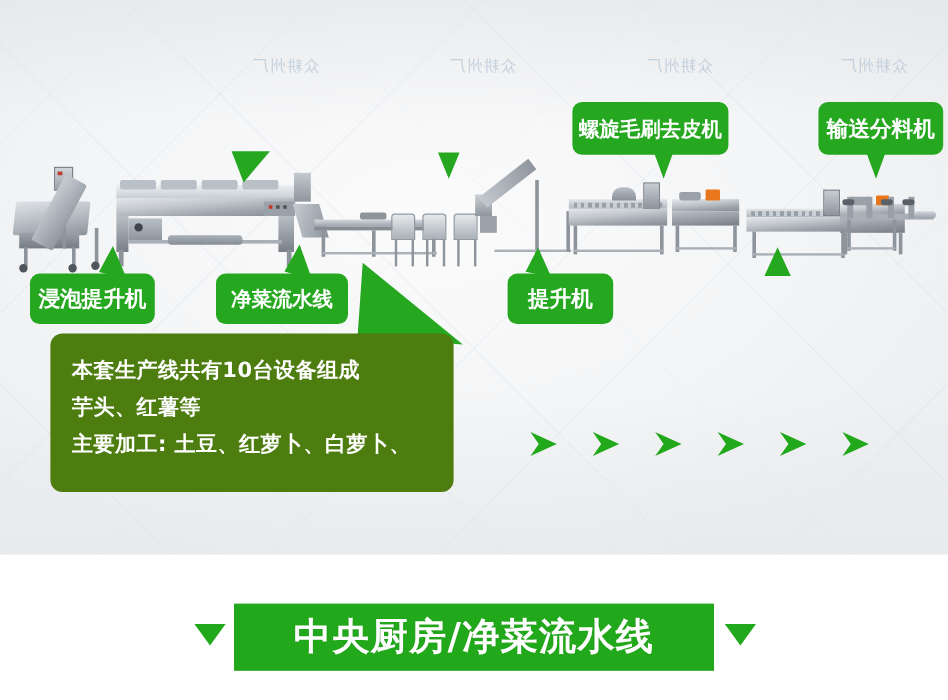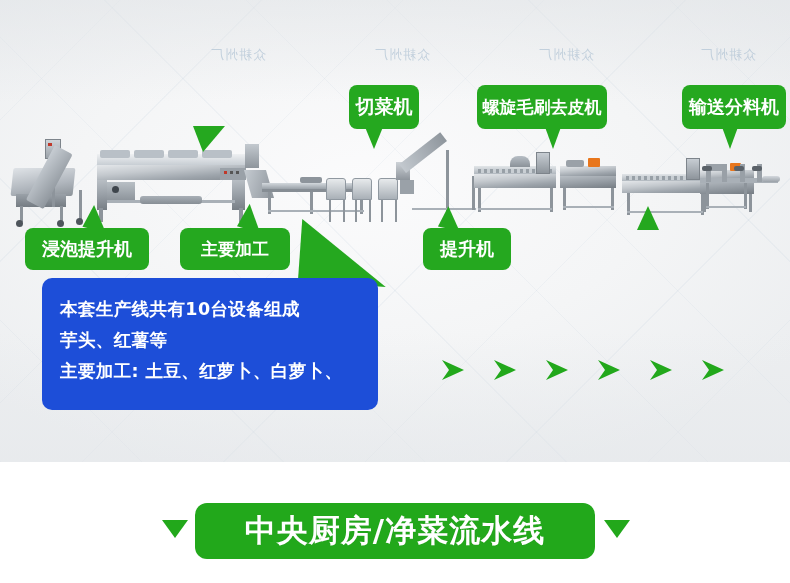--- a/index.html
+++ b/index.html
@@ -60,21 +60,21 @@
   .callout .txt{ color:#fff; display:block; }
 
   
   .tail { position: absolute; width: 0; height: 0; }
 
   
   .infobox {
     position: absolute;
     left: 42px; top: 278px;
     width: 336px; height: 132px;
-    background: #1d4ed8;
+    background: #4d7c0f;
     border-radius: 10px;
     color: #fff;
     padding: 16px 0 0 18px;
   }
   .infobox .line {
     color: #fff;
     font-size: 17.5px;
     font-weight: bold;
     line-height: 31px;
     letter-spacing: .4px;
@@ -98,21 +98,21 @@
 
   
   .chev { position: absolute; width: 26px; height: 24px; }
 
   
   .banner {
     position: absolute;
     left: 195px; top: 503px;
     width: 400px; height: 56px;
     background: #22a81b;
-    display:flex; align-items:center; justify-content:center;border-radius:12px;
+    display:flex; align-items:center; justify-content:center;
   }
   .banner .btxt{
     color:#fff; font-size:31px; font-weight:bold; letter-spacing:1px;
     text-shadow: 0 0 1px rgba(0,0,0,.12);
   }
   .bside {
     position:absolute; top:520px;
     width:0;height:0;
     border-left:13px solid transparent;
     border-right:13px solid transparent;
@@ -265,50 +265,47 @@
     <div class="mach" style="left:762px; top:176px; width:18px; height:6px;
          background:linear-gradient(180deg,#d3d8dd,#9aa1a8); border-radius:3px;"></div>
     <div class="leg" style="left:706px; top:183px; width:3px; height:26px;"></div>
     <div class="leg" style="left:744px; top:183px; width:3px; height:26px;"></div>
     <div class="bar" style="left:706px; top:206px; width:40px; height:2px;"></div>
   </div>
 
   <div class="tail" style="left:193px; top:126px;
        border-left:10px solid transparent; border-right:22px solid transparent; border-top:26px solid #25a81f;"></div>
 
-  <div class="callout" style="left:349px; top:85px; width:70px; height:44px; font-size:19px;">
-    <span class="txt">切菜机</span>
-  </div>
   <div class="tail" style="left:365px; top:127px;
        border-left:9px solid transparent; border-right:9px solid transparent; border-top:22px solid #25a81f;"></div>
 
   <div class="callout" style="left:477px; top:85px; width:130px; height:44px; font-size:17px;">
     <span class="txt">螺旋毛刷去皮机</span>
   </div>
   <div class="tail" style="left:545px; top:127px;
        border-left:8px solid transparent; border-right:8px solid transparent; border-top:22px solid #25a81f;"></div>
 
   <div class="callout" style="left:682px; top:85px; width:104px; height:44px; font-size:18px;">
     <span class="txt">输送分料机</span>
   </div>
   <div class="tail" style="left:722px; top:127px;
        border-left:8px solid transparent; border-right:8px solid transparent; border-top:22px solid #25a81f;"></div>
 
   <div class="tail" style="left:85px; top:206px;
        border-left:6px solid transparent; border-right:18px solid transparent; border-bottom:24px solid #25a81f;
        transform:rotate(14deg);"></div>
-  <div class="callout" style="left:25px; top:228px; width:124px; height:42px; font-size:18px;">
+  <div class="callout" style="left:25px; top:228px; width:104px; height:42px; font-size:18px;">
     <span class="txt">浸泡提升机</span>
   </div>
 
   <div class="tail" style="left:240px; top:205px;
        border-left:6px solid transparent; border-right:18px solid transparent; border-bottom:25px solid #25a81f;
        transform:rotate(16deg);"></div>
   <div class="callout" style="left:180px; top:228px; width:110px; height:42px; font-size:17px;">
-    <span class="txt">主要加工</span>
+    <span class="txt">净菜流水线</span>
   </div>
 
   <div class="tail" style="left:440px; top:207px;
        border-left:6px solid transparent; border-right:16px solid transparent; border-bottom:22px solid #25a81f;
        transform:rotate(12deg);"></div>
   <div class="callout" style="left:423px; top:228px; width:88px; height:42px; font-size:18px;">
     <span class="txt">提升机</span>
   </div>
 
   <div class="tail" style="left:637px; top:206px;

